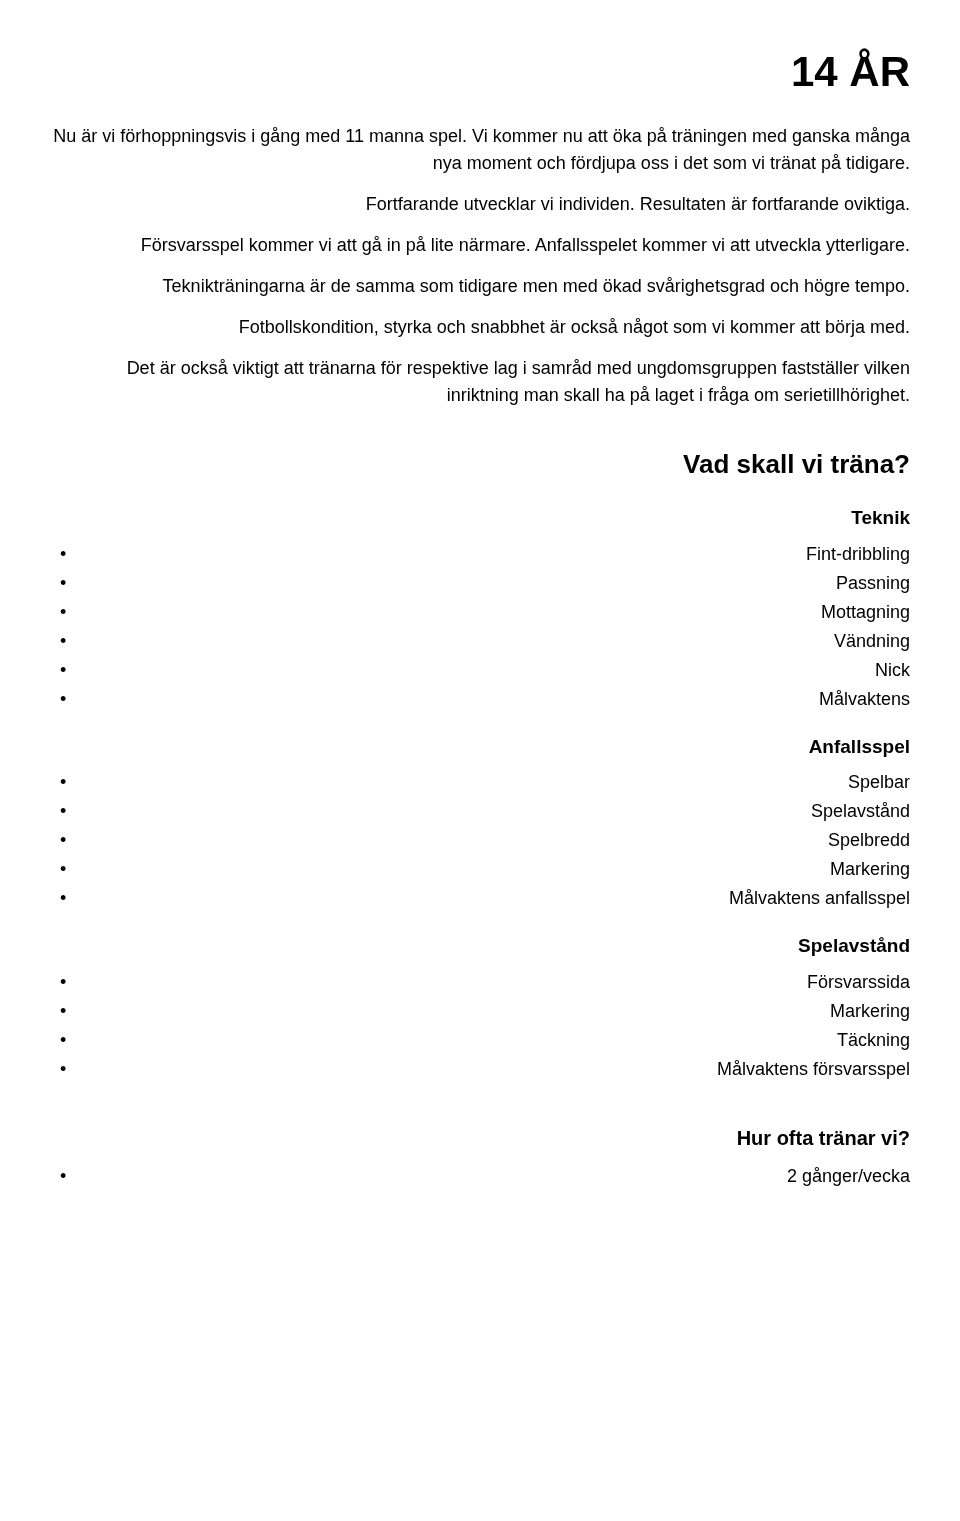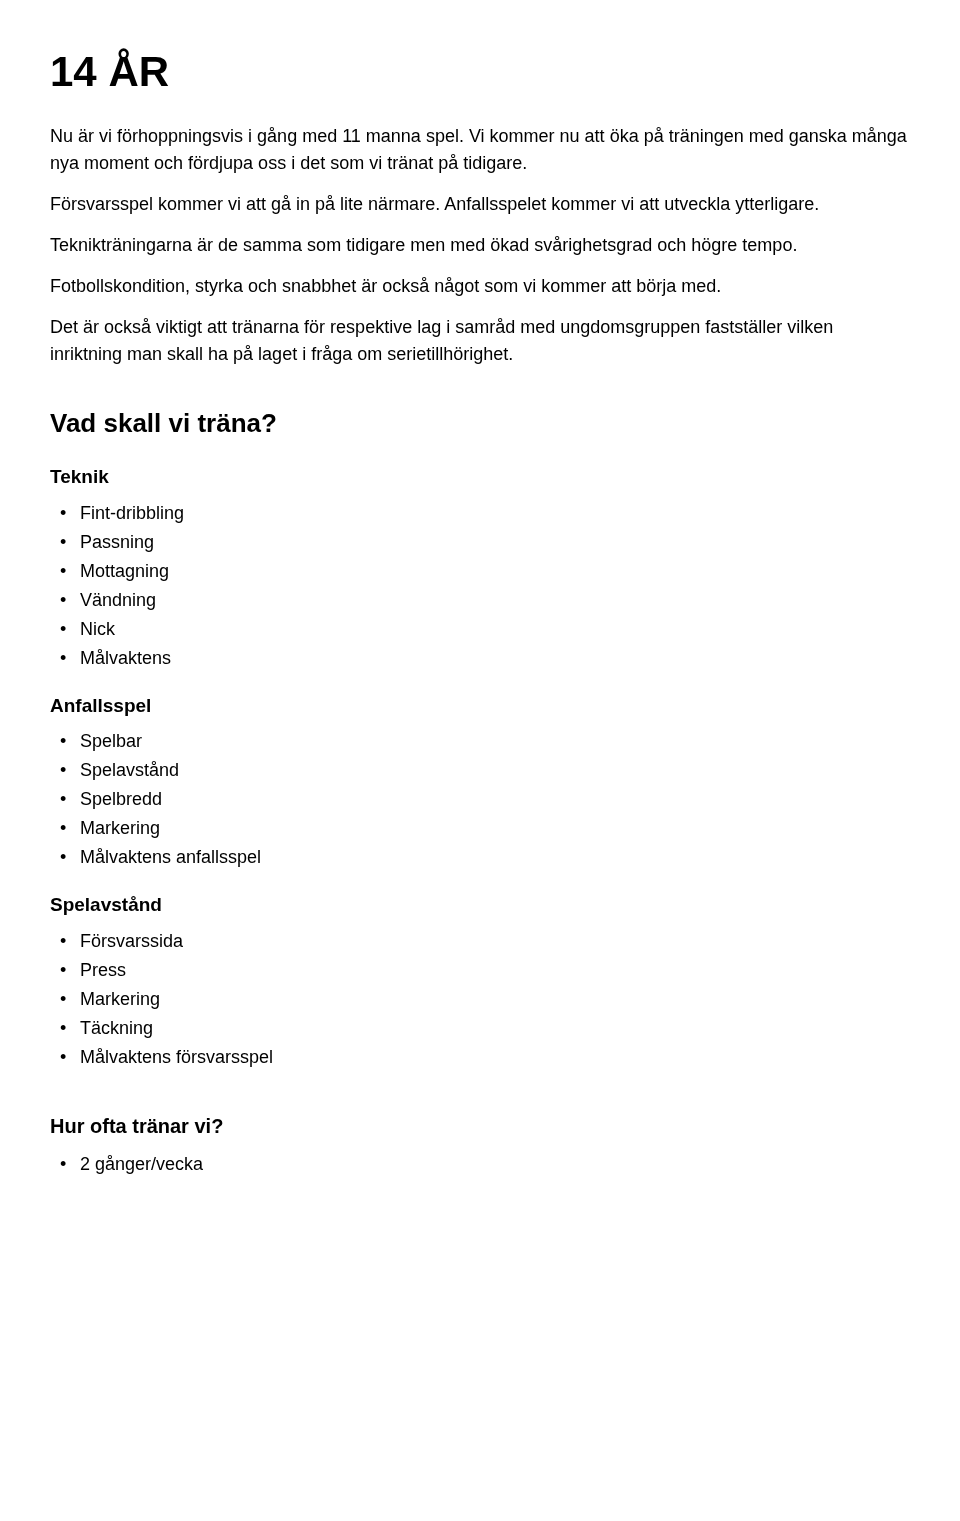--- a/index.html
+++ b/index.html
@@ -1,18 +1,19 @@
 <!DOCTYPE html>
 <html><head>
   <meta charset="utf-8">
   <style>
     * {
       margin: 0;
       padding: 0;
       box-sizing: border-box;
+      text-align: right;
     }
 
     body {
       font-family: Arial, Helvetica, sans-serif;
       font-size: 18px;
       color: #000;
       background: #fff;
       padding: 40px 50px;
       line-height: 1.5;
       max-width: 960px;
@@ -73,20 +74,21 @@
       margin-bottom: 10px;
     }
   </style>
 </head>
 <body>
 
 <h1>14 ÅR</h1>
 
 <div class="intro-text">
   <p>Nu är vi förhoppningsvis i gång med 11 manna spel. Vi kommer nu att öka på träningen med ganska många nya moment och fördjupa oss i det som vi tränat på tidigare.</p>
+  <p>Fortfarande utvecklar vi individen. Resultaten är fortfarande oviktiga.</p>
   <p>Försvarsspel kommer vi att gå in på lite närmare. Anfallsspelet kommer vi att utveckla ytterligare.</p>
   <p>Teknikträningarna är de samma som tidigare men med ökad svårighetsgrad och högre tempo.</p>
   <p>Fotbollskondition, styrka och snabbhet är också något som vi kommer att börja med.</p>
   <p>Det är också viktigt att tränarna för respektive lag i samråd med ungdomsgruppen fastställer vilken inriktning man skall ha på laget i fråga om serietillhörighet.</p>
 </div>
 
 <h2>Vad skall vi träna?</h2>
 
 <div class="section-block">
   <h3>Teknik</h3>
@@ -108,21 +110,20 @@
     <li>Spelbredd</li>
     <li>Markering</li>
     <li>Målvaktens anfallsspel</li>
   </ul>
 </div>
 
 <div class="section-block">
   <h3>Spelavstånd</h3>
   <ul>
     <li>Försvarssida</li>
-    <li>Press</li>
     <li>Markering</li>
     <li>Täckning</li>
     <li>Målvaktens försvarsspel</li>
   </ul>
 </div>
 
 <div class="section-block">
   <h4>Hur ofta tränar vi?</h4>
   <ul>
     <li>2 gånger/vecka</li>

